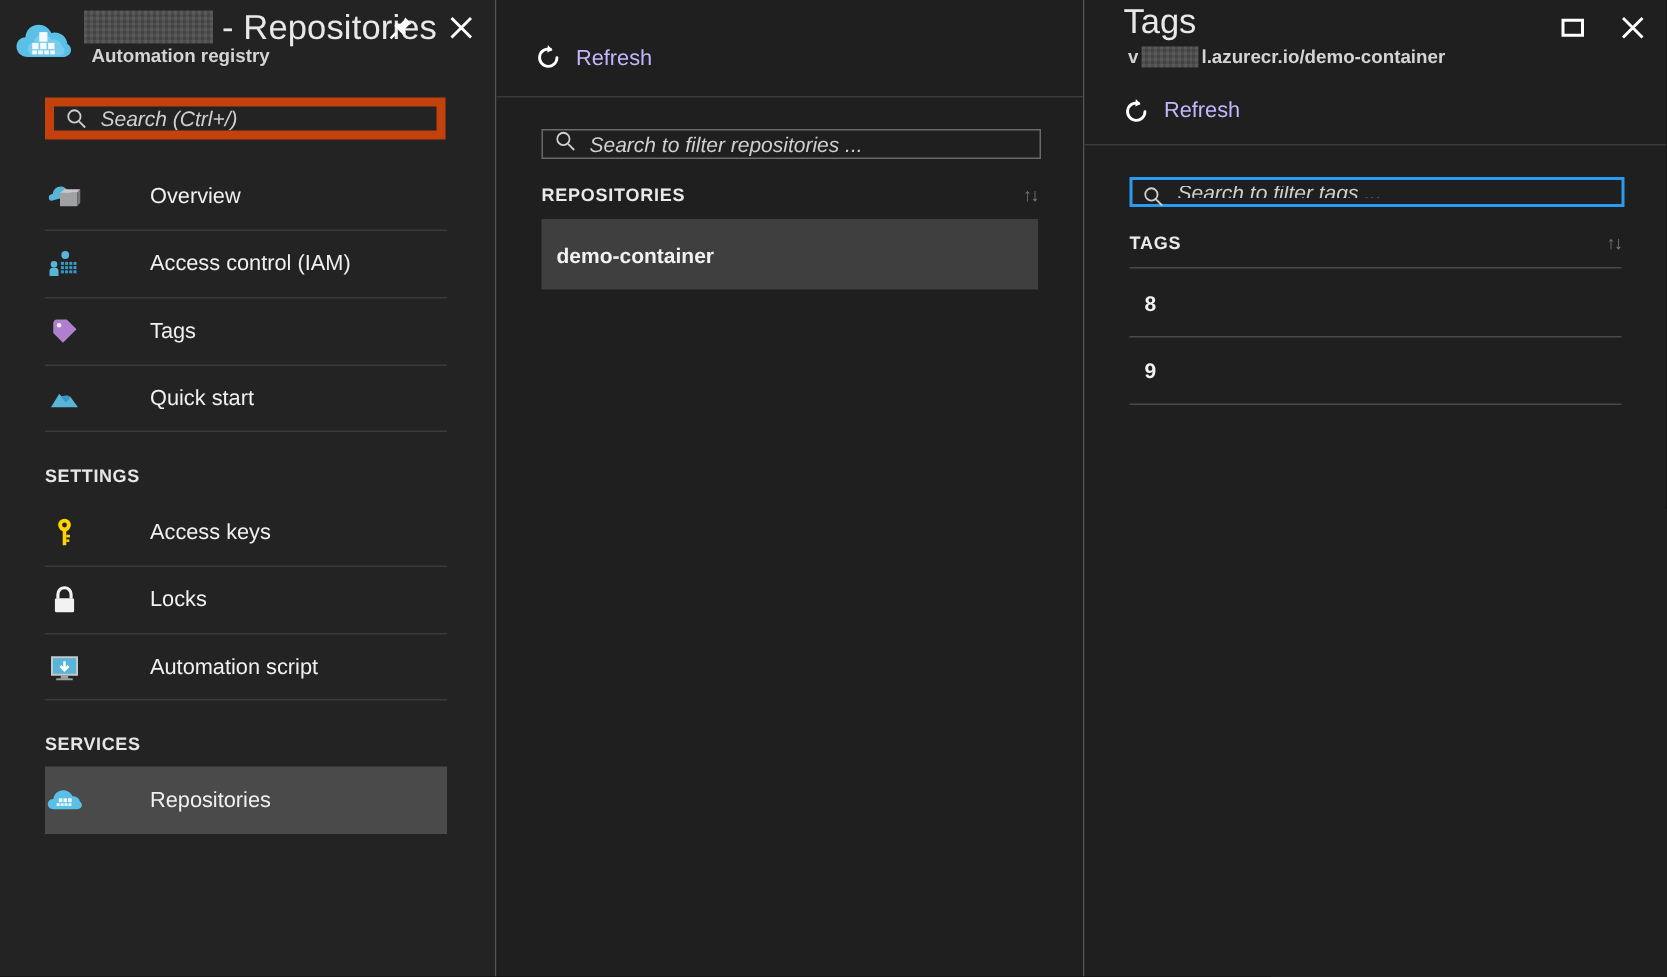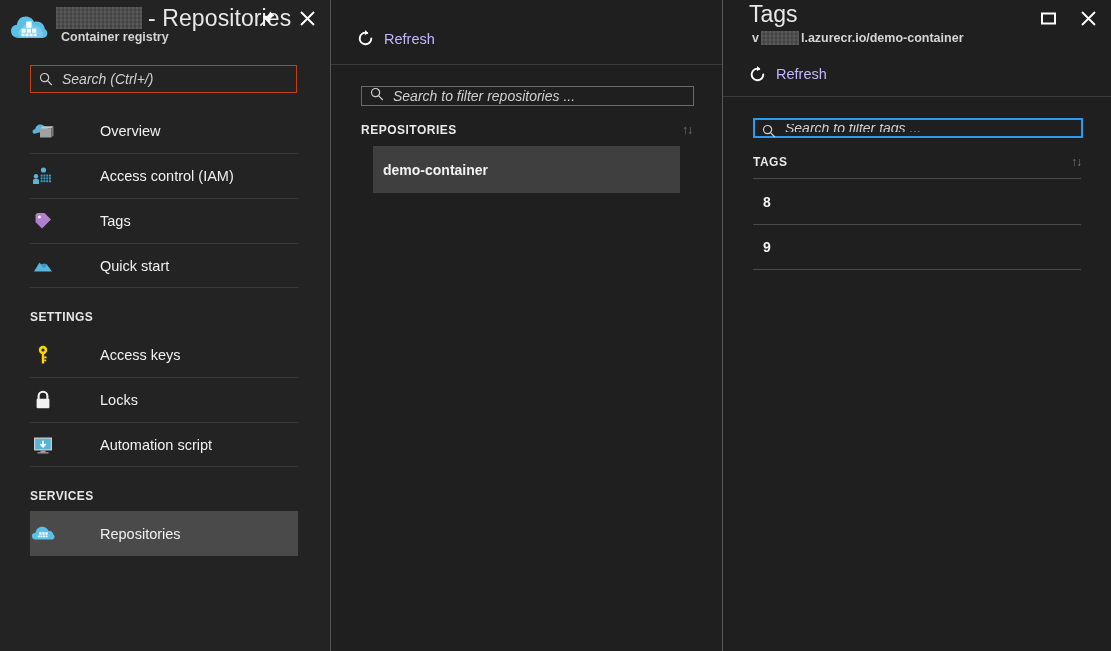--- a/index.html
+++ b/index.html
@@ -87,21 +87,21 @@
     width: 26px; height: 26px;
     display: flex; align-items: center; justify-content: center;
     cursor: pointer;
   }
 
   
   .menu-search {
     position: absolute;
     left: 30px; top: 65px;
     width: 267px; height: 28px;
-    border: 1px solid #c2410c;
+    border: 6px solid #c2410c;
     background: #232323;
     display: flex;
     align-items: center;
     padding: 0 8px;
   }
   .menu-search input {
     flex: 1;
     border: none; outline: none;
     background: transparent;
     color: #cfcfcf;
@@ -229,21 +229,21 @@
     font-weight: bold;
     letter-spacing: .5px;
   }
   .sort-icon {
     color: #7a7a7a;
     font-size: 12px;
     letter-spacing: -1px;
     cursor: pointer;
   }
 
-  .repo-list { margin: 0 42px; }
+  .repo-list { margin: 0 30px; }
   .repo-row {
     height: 47px;
     display: flex;
     align-items: center;
     padding-left: 10px;
     color: #f2f2f2;
     font-size: 14px;
     font-weight: bold;
     cursor: pointer;
   }
@@ -323,21 +323,21 @@
           <rect x="19.5" y="21.6" width="3.1" height="2.6" fill="#ffffff" opacity=".92"></rect>
           <rect x="23.5" y="21.6" width="3.1" height="2.6" fill="#ffffff" opacity=".92"></rect>
         </svg>
       </div>
 
       <div class="title-line">
         <span class="redact"></span>
         <span class="title-text">- Repositories</span>
       </div>
 
-      <div class="subtitle">Container registry</div>
+      <div class="subtitle">Automation registry</div>
 
       <div class="hdr-actions">
         <div class="hdr-btn">
           <svg class="icon-svg" width="17" height="17" viewBox="0 0 17 17">
             <path d="M11.1 1.6 L15.4 5.9 L13.6 6.6 L11.1 9.1 L11.5 12.0 L9.7 13.1 L3.9 7.3 L5.0 5.5 L7.9 5.9 L10.4 3.4 Z" fill="#ffffff"></path>
             <path d="M5.2 11.8 L1.4 15.6" stroke="#ffffff" stroke-width="1.6" fill="none"></path>
           </svg>
         </div>
         <div class="hdr-btn">
           <svg class="icon-svg" width="17" height="17" viewBox="0 0 17 17">

